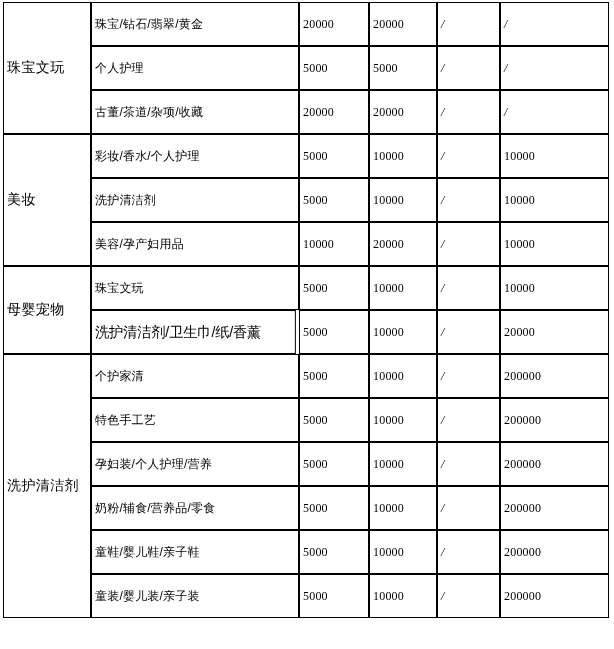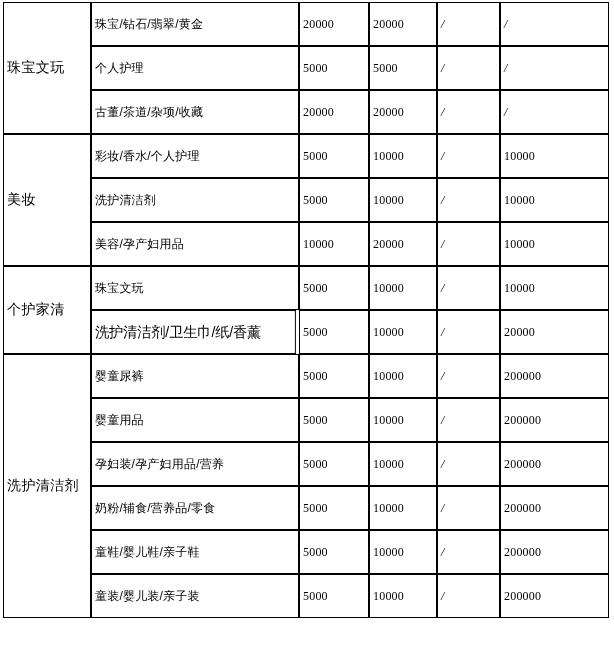--- a/index.html
+++ b/index.html
@@ -127,51 +127,51 @@
         <td class="num">10000</td>
       </tr>
       <tr>
         <td class="subcat">美容/孕产妇用品</td>
         <td class="num">10000</td>
         <td class="num">20000</td>
         <td class="num slash">/</td>
         <td class="num">10000</td>
       </tr>
       <tr>
-        <td class="category" rowspan="2">个护家清</td>
+        <td class="category" rowspan="2">母婴宠物</td>
         <td class="subcat">珠宝文玩</td>
         <td class="num">5000</td>
         <td class="num">10000</td>
         <td class="num slash">/</td>
         <td class="num">10000</td>
       </tr>
       <tr>
         <td class="subcat tight">洗护清洁剂/卫生巾/纸/香薰</td>
         <td class="num">5000</td>
         <td class="num">10000</td>
         <td class="num slash">/</td>
         <td class="num">20000</td>
       </tr>
       <tr>
         <td class="category" rowspan="6">洗护清洁剂</td>
-        <td class="subcat">婴童尿裤</td>
+        <td class="subcat">个护家清</td>
         <td class="num">5000</td>
         <td class="num">10000</td>
         <td class="num slash">/</td>
         <td class="num">200000</td>
       </tr>
       <tr>
-        <td class="subcat">婴童用品</td>
+        <td class="subcat">特色手工艺</td>
         <td class="num">5000</td>
         <td class="num">10000</td>
         <td class="num slash">/</td>
         <td class="num">200000</td>
       </tr>
       <tr>
-        <td class="subcat">孕妇装/孕产妇用品/营养</td>
+        <td class="subcat">孕妇装/个人护理/营养</td>
         <td class="num">5000</td>
         <td class="num">10000</td>
         <td class="num slash">/</td>
         <td class="num">200000</td>
       </tr>
       <tr>
         <td class="subcat">奶粉/辅食/营养品/零食</td>
         <td class="num">5000</td>
         <td class="num">10000</td>
         <td class="num slash">/</td>

